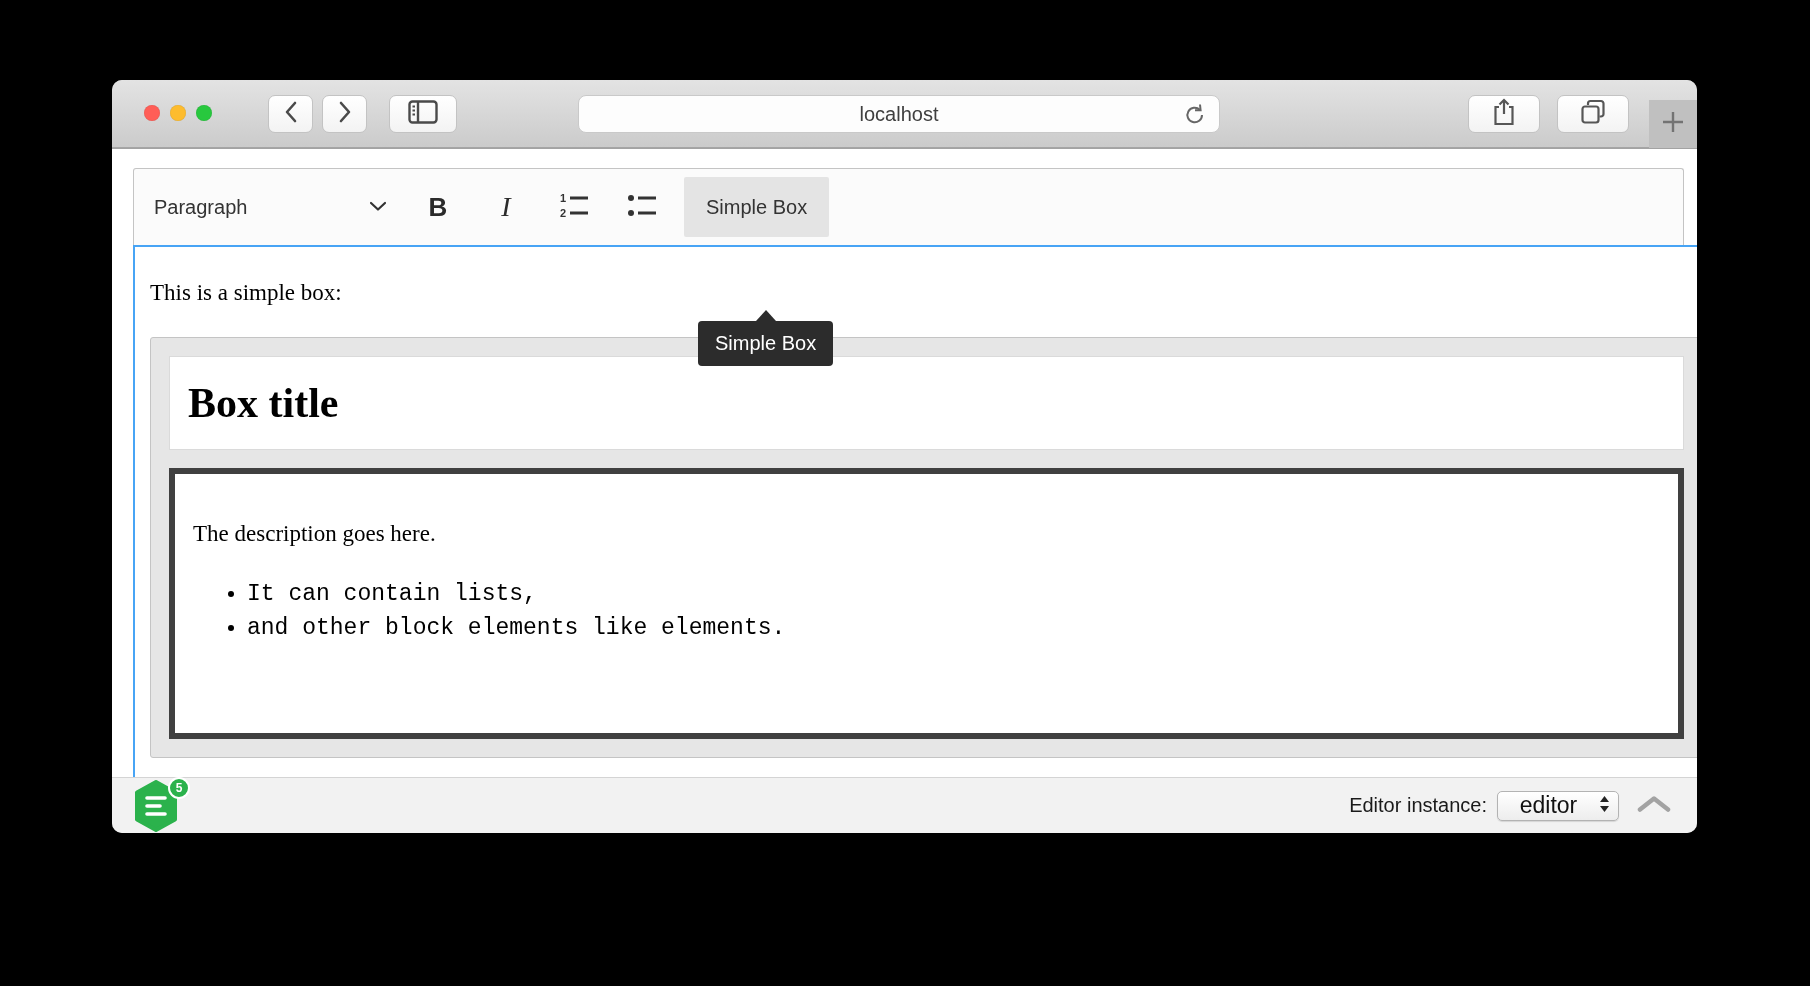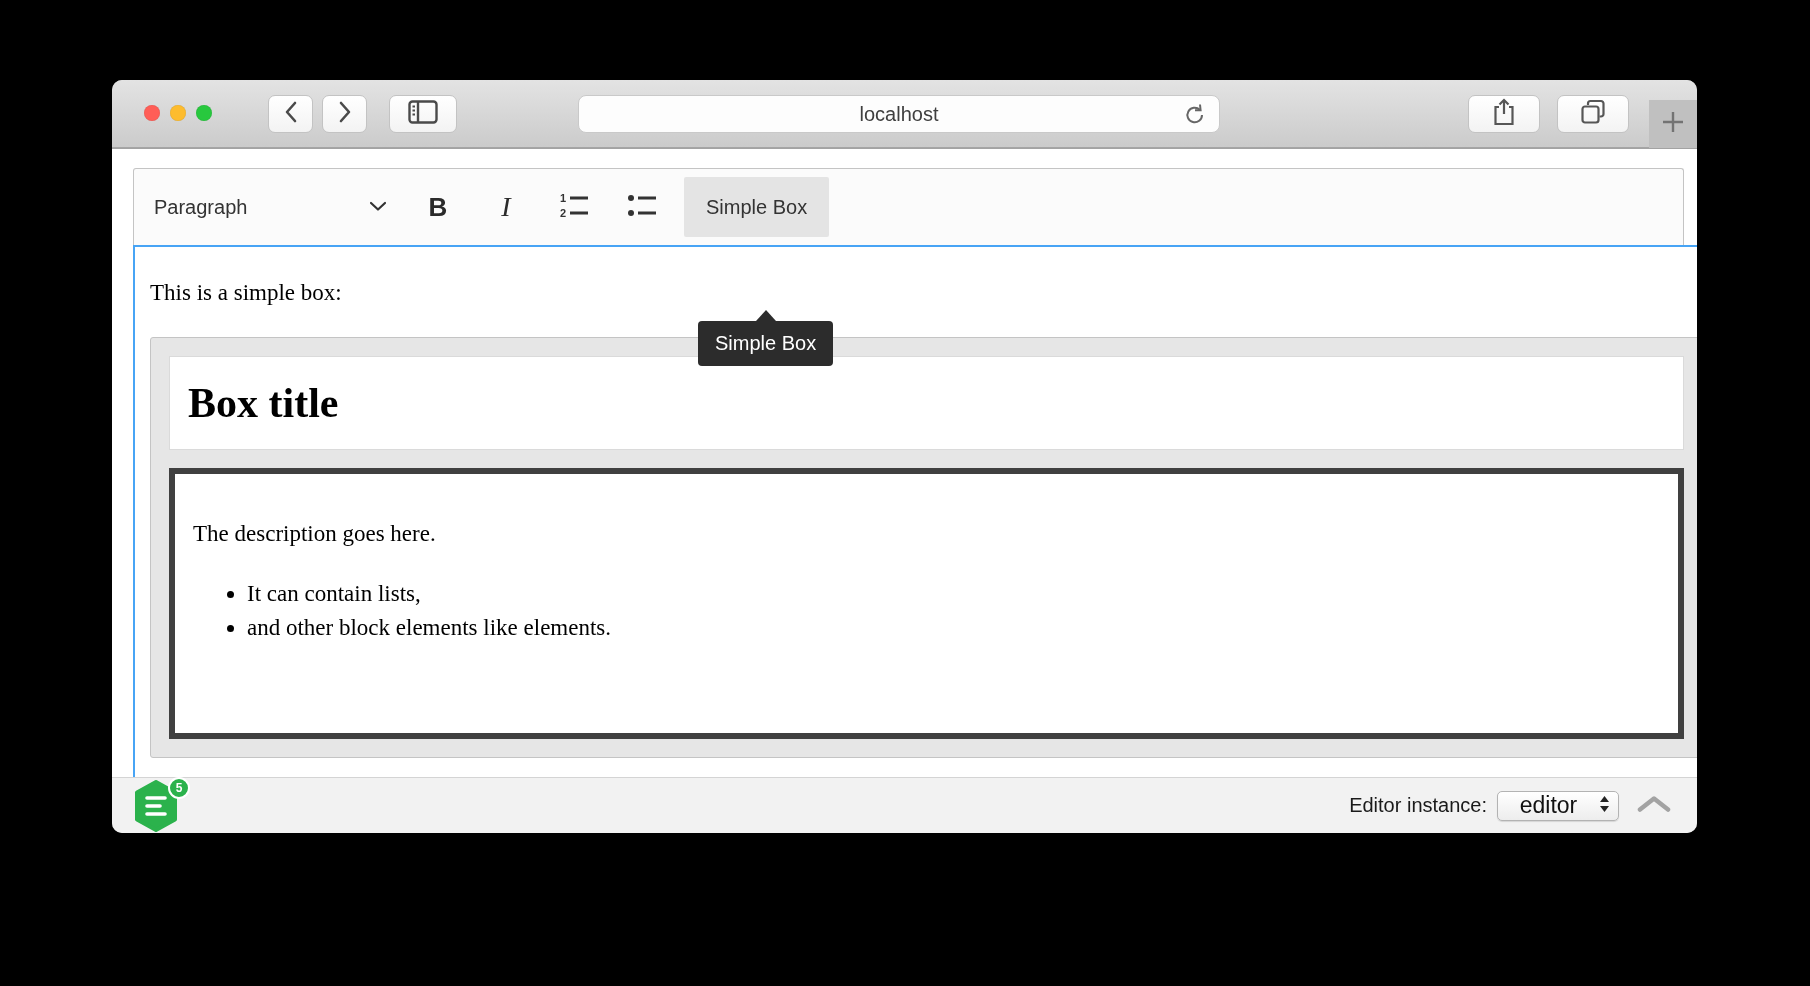--- a/index.html
+++ b/index.html
@@ -64,21 +64,21 @@
   .intro { line-height:32px; }
 
   .simple-box { margin-top:28px; background:#e6e6e6; border:1px solid #c4c4c4;
                 border-radius:3px; padding:18px; }
   .simple-box-title { background:#fff; border:1px solid #dadada; padding:17px 18px;
                       font-size:42px; line-height:58px; font-weight:bold;
                       font-family:"Liberation Serif", serif; margin-bottom:18px; }
   .simple-box-description { background:#fff; border:6px solid #404040;
                             padding:44px 18px 88px; }
   .simple-box-description p { line-height:32px; }
-  .simple-box-description ul { margin:27px 0 0; padding-left:54px; }
+  .simple-box-description ul { margin:27px 0 0; padding-left:54px;font-family:Liberation Mono, monospace; }
   .simple-box-description li { line-height:34px; }
 
   
   .ck-tooltip { position:absolute; left:586px; top:172px; height:45px;
                 background:#2c2c2c; color:#fff; border-radius:4px;
                 display:flex; align-items:center; padding:0 17px;
                 font-size:20px; z-index:5; }
   .ck-tooltip .arrow { position:absolute; top:-11px; left:50%; margin-left:-10px;
                        width:0; height:0; border-left:10px solid transparent;
                        border-right:10px solid transparent;

